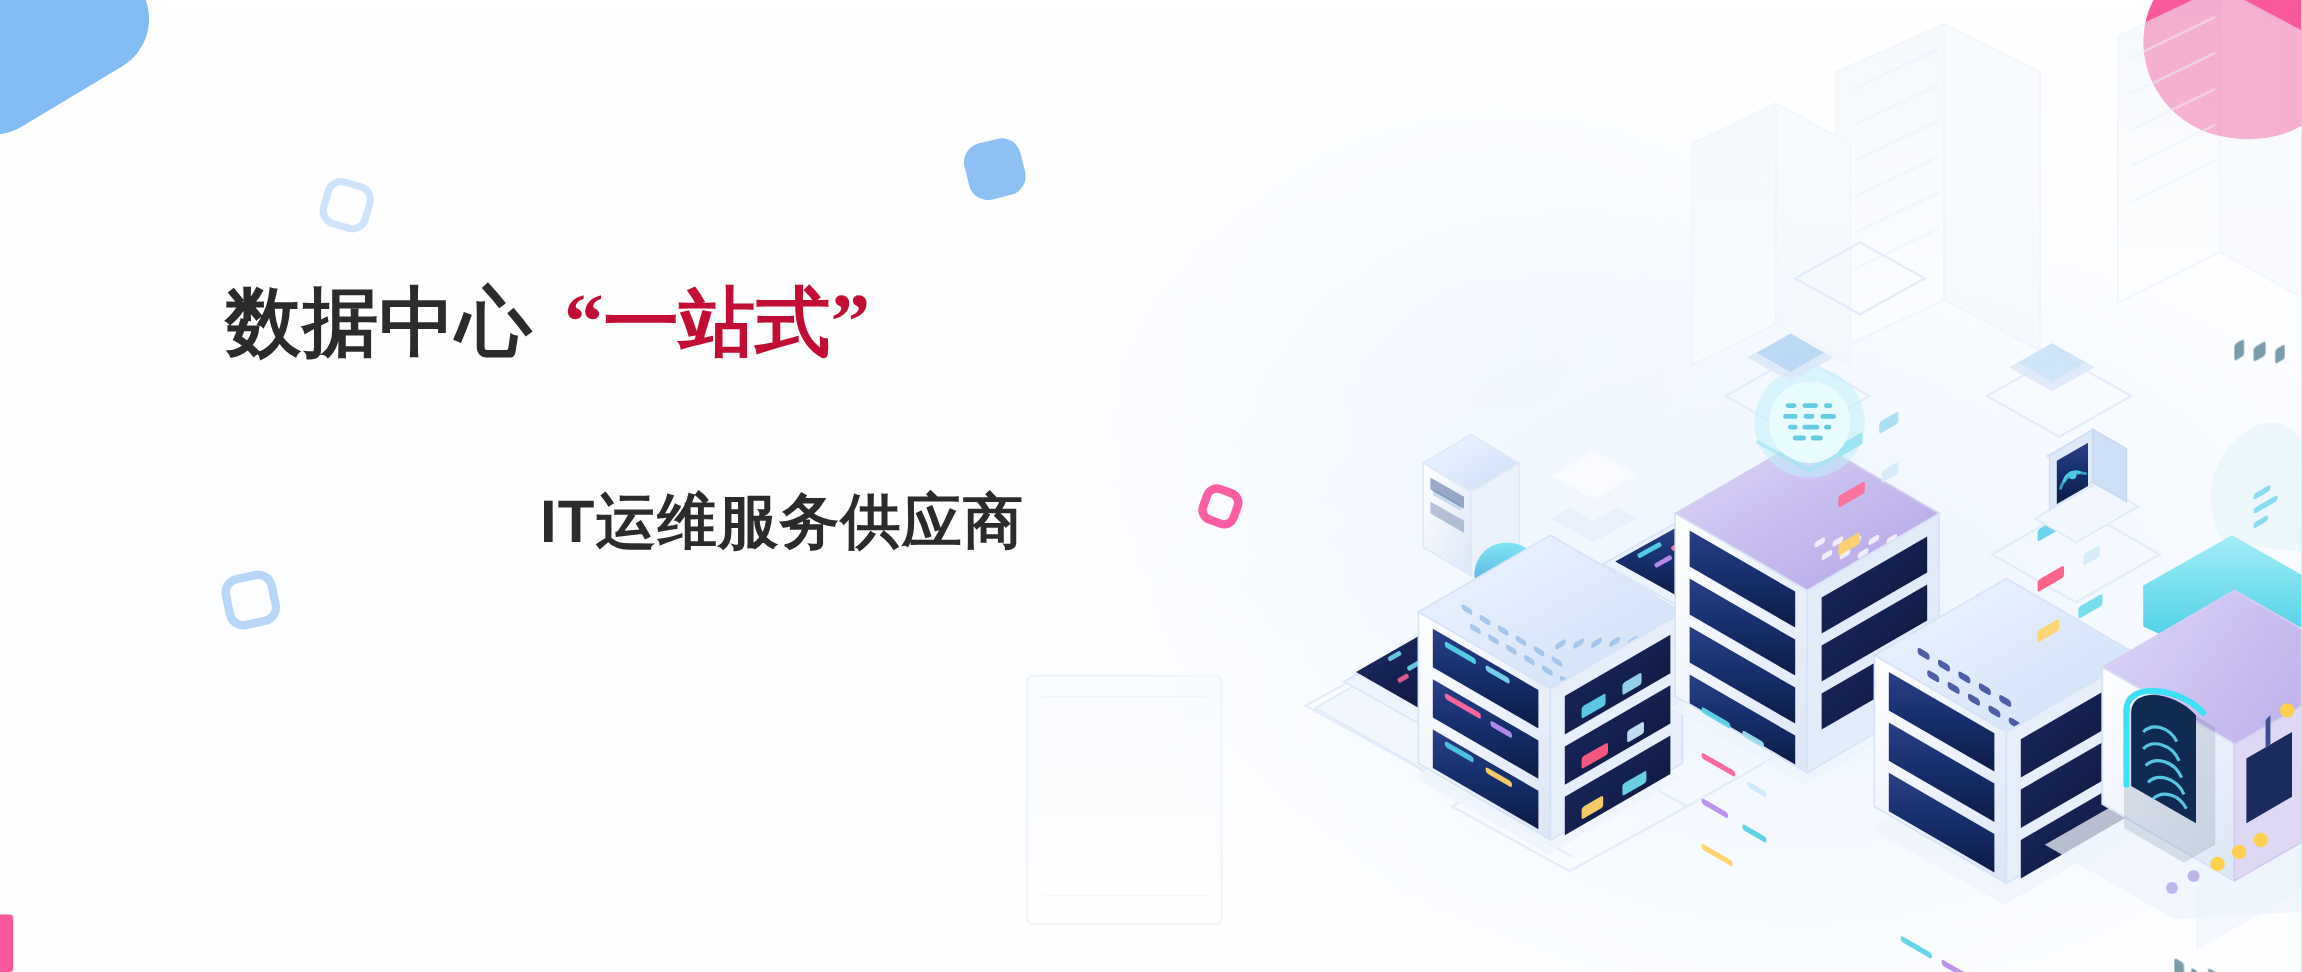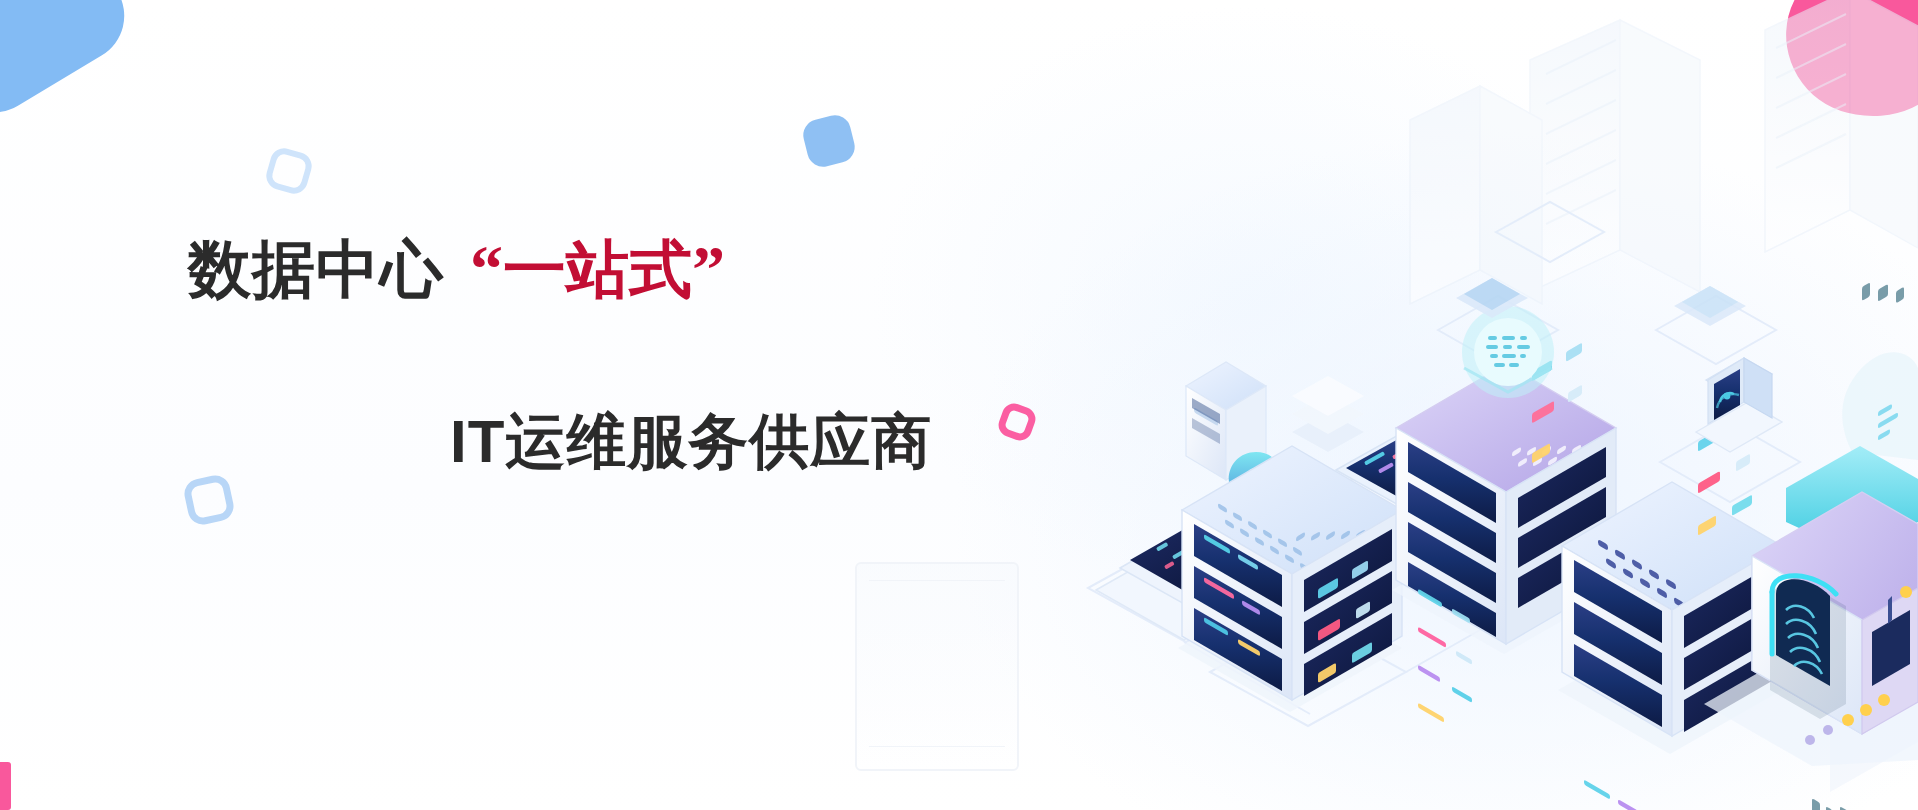--- a/index.html
+++ b/index.html
@@ -133,21 +133,21 @@
     margin-left: 26px;
     letter-spacing: 0;
   }
   .headline-1 .accent .q {
     font-family: "Liberation Serif", "DejaVu Serif", serif;
     font-size: 66px;
   }
   .headline-2 {
     margin-top: 96px;
     margin-left: 262px;
-    font-size: 60px;
+    font-size: 50px;
     font-weight: 700;
     color: #2b2b2b;
     letter-spacing: 1px;
     white-space: nowrap;
   }
 
   
   .illustration {
     position: absolute;
     left: 1060px;

